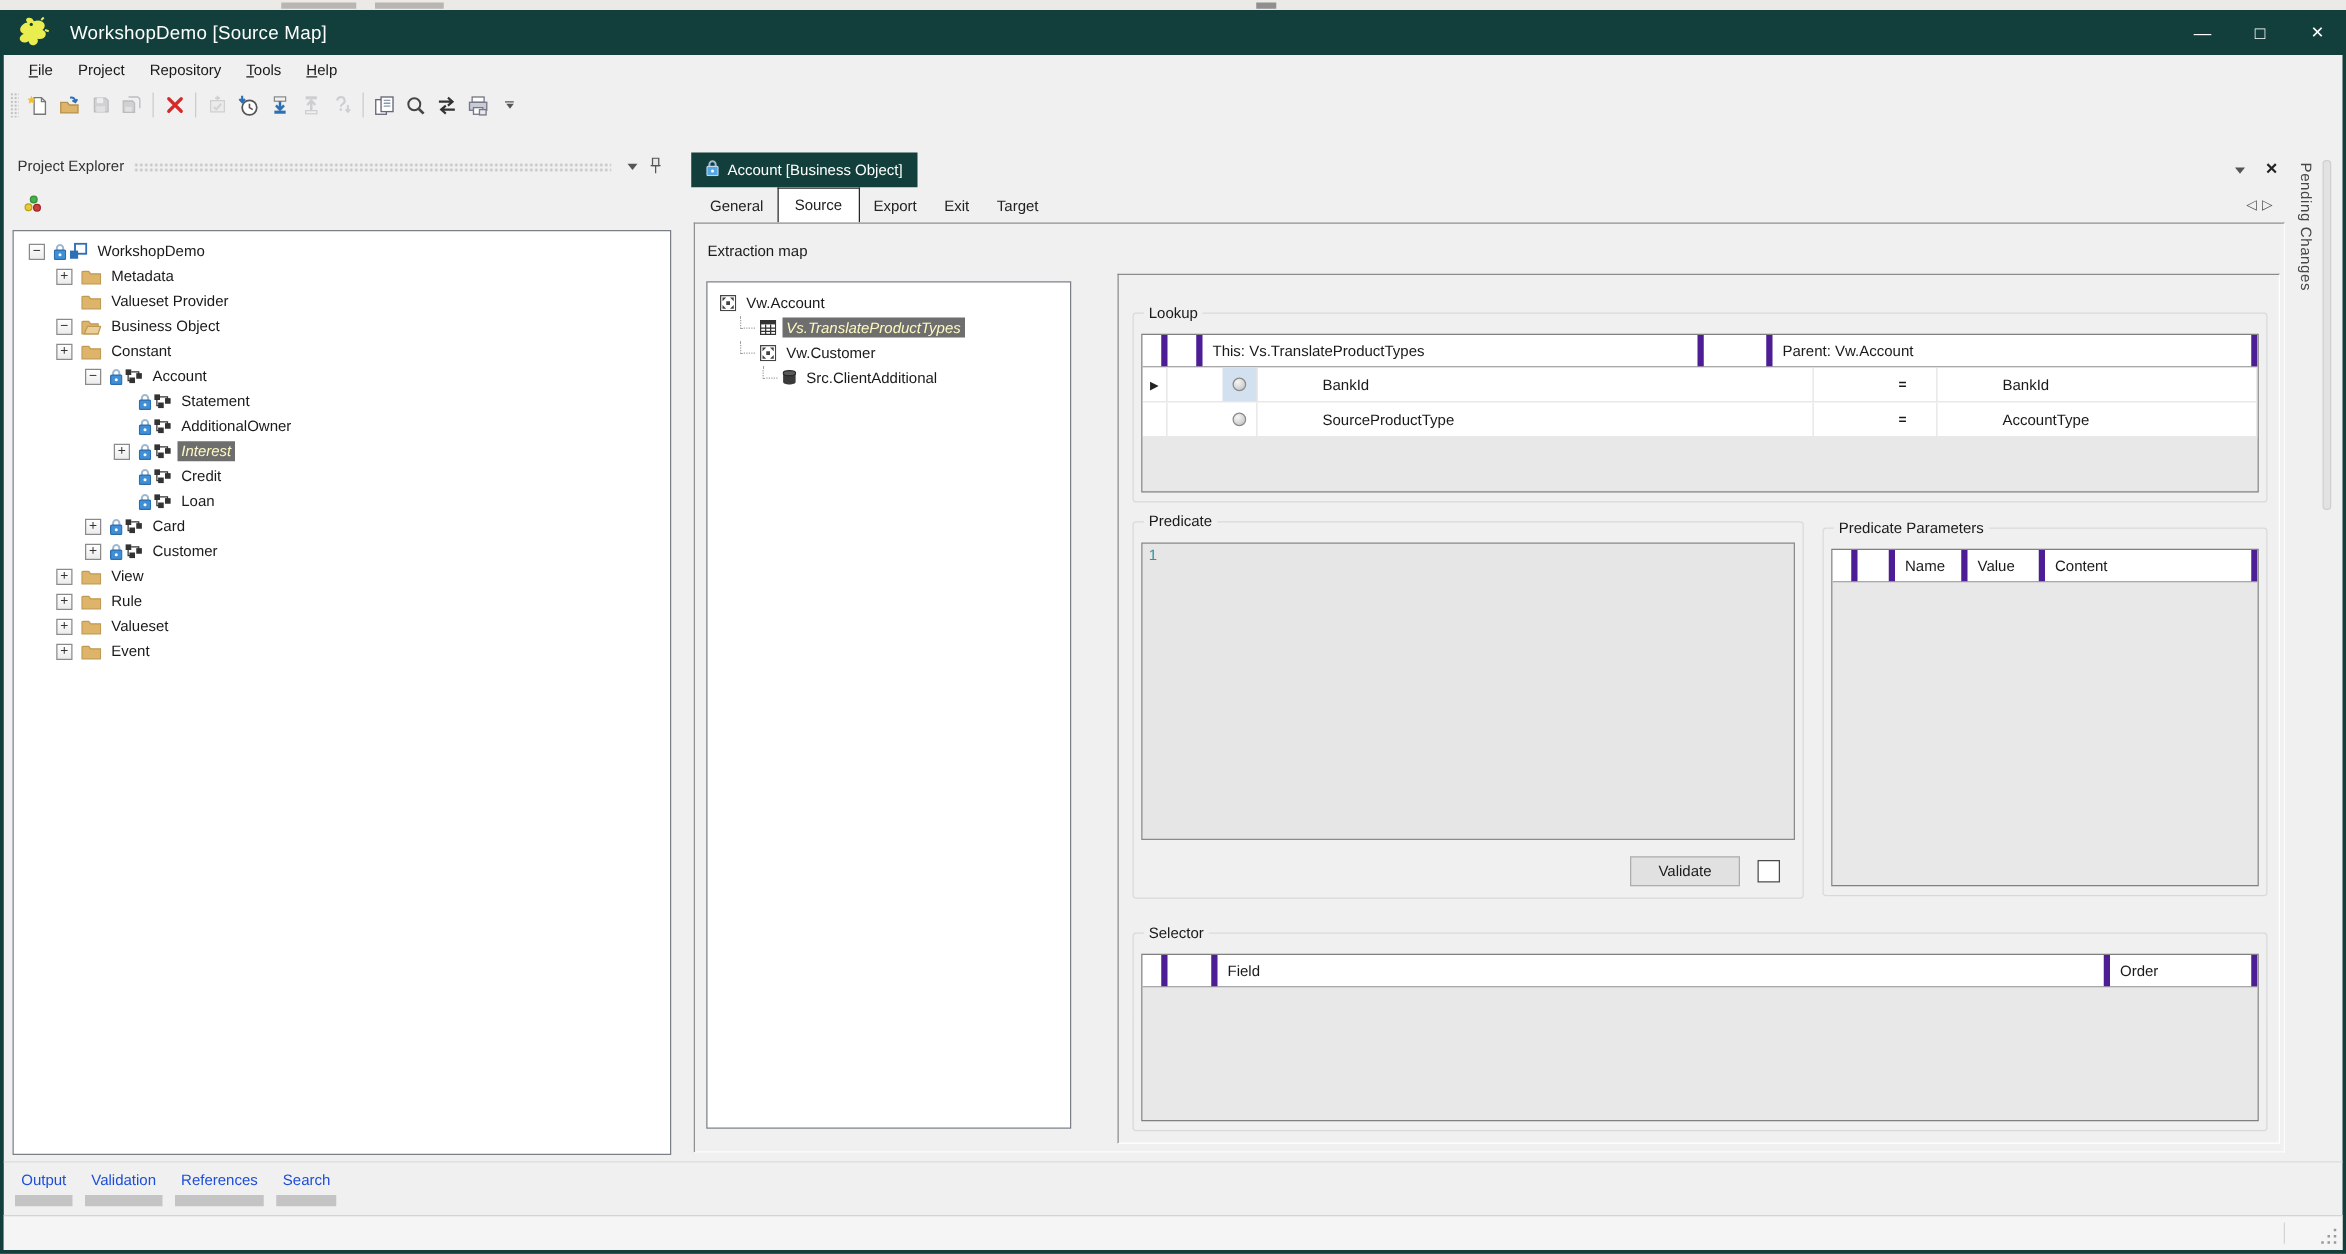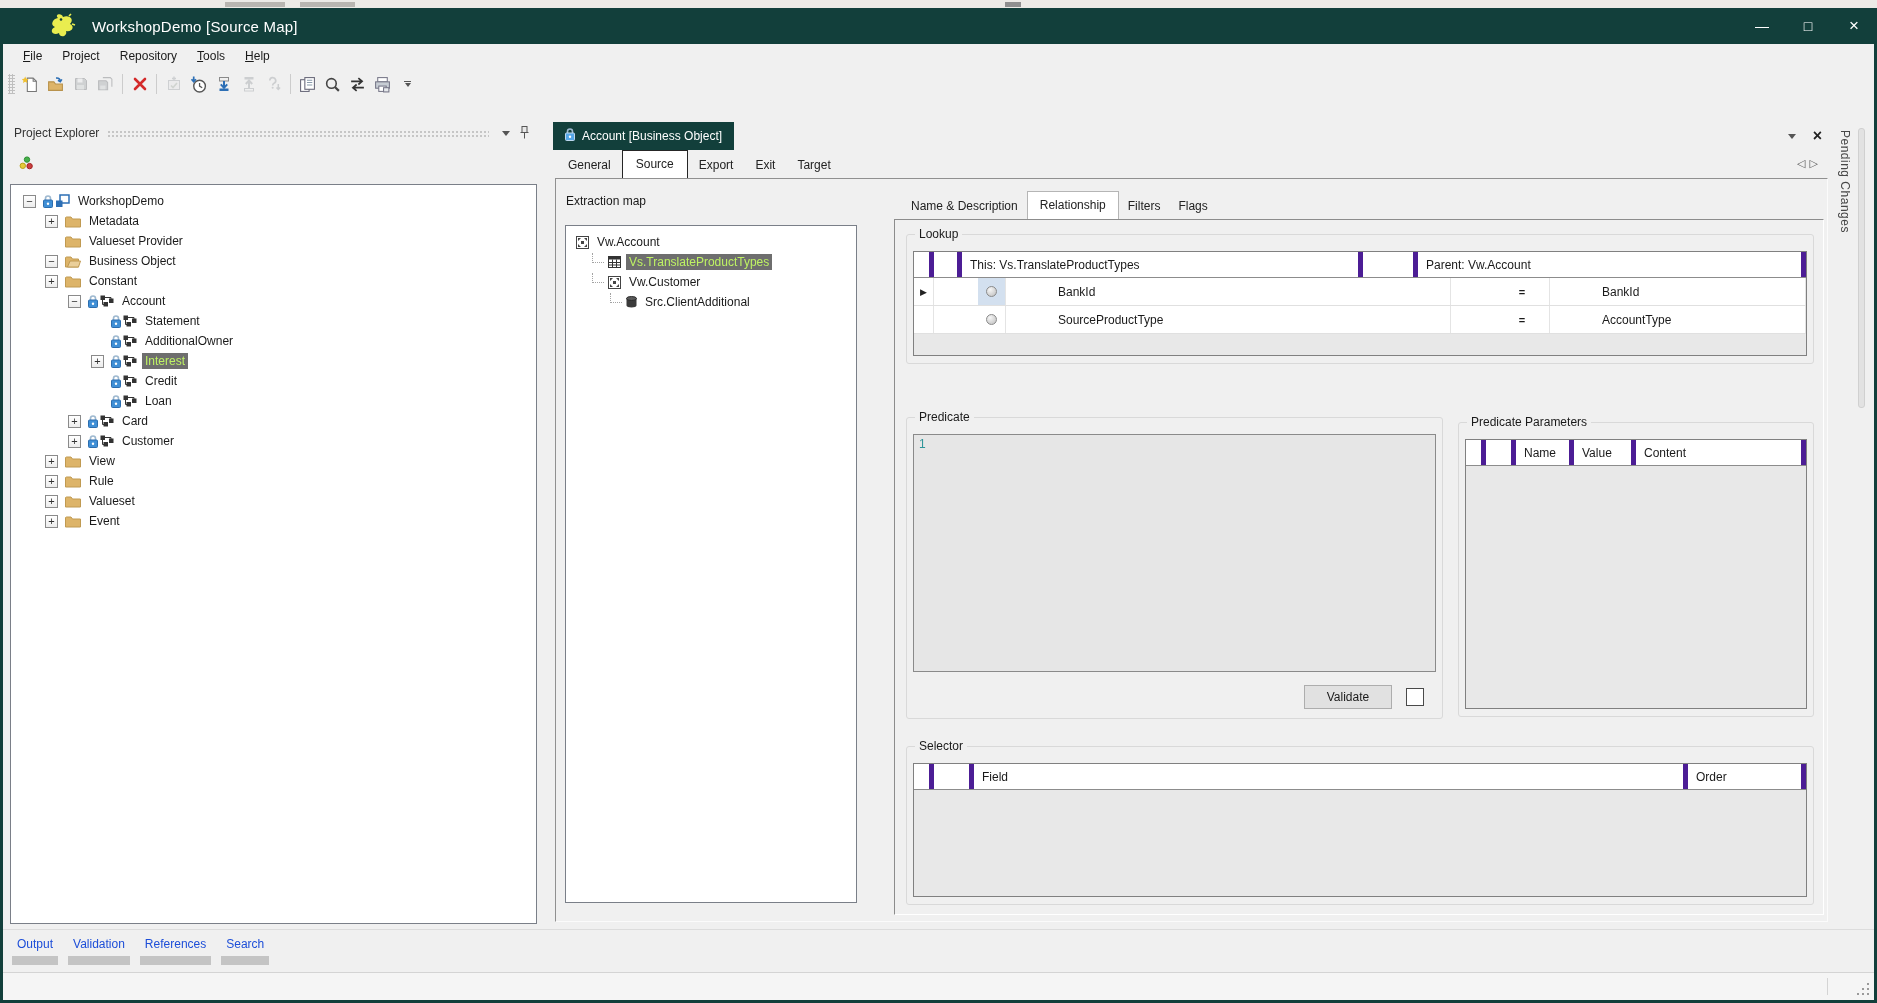--- a/index.html
+++ b/index.html
@@ -4,21 +4,21 @@
 <style>
   * { margin:0; padding:0; box-sizing:border-box; }
   body { font-family:"Liberation Sans", sans-serif; background:#444; }
   .screen { position:relative; width:1877px; height:1003px; background:#123F3B; overflow:hidden; font-size:12px; color:#1a1a1a; }
 
   
   .sliver { position:absolute; top:0; left:0; right:0; height:8px; background:#ECEAE6; }
   .sliver .frag { position:absolute; top:2px; height:5px; background:#b9b6b1; }
 
   
-  .titlebar { position:absolute; top:8px; left:0; right:0; height:36px; background:#123F3B; display:flex; align-items:center; color:#fff;padding-left:36px; }
+  .titlebar { position:absolute; top:8px; left:0; right:0; height:36px; background:#123F3B; display:flex; align-items:center; color:#fff; }
   .logo { margin-left:12px; display:flex; align-items:center; }
   .apptitle { margin-left:14px; font-size:15px; letter-spacing:.2px; }
   .wincontrols { margin-left:auto; display:flex; height:36px; }
   .wbtn { width:46px; display:flex; align-items:center; justify-content:center; font-size:14px; color:#fff; cursor:default; }
   .wbtn.close { font-size:17px; }
 
   .appbody { position:absolute; left:3px; right:3px; top:44px; bottom:3px; background:#F0F0F0; }
 
   
   .menubar { height:24px; display:flex; align-items:center; padding-left:10px; }
@@ -41,21 +41,21 @@
   .pinbtn, .ddbtn { width:18px; height:18px; display:flex; align-items:center; justify-content:center; }
   .petools { height:40px; display:flex; align-items:center; padding-left:9px; }
   .treebox { flex:1; background:#fff; border:1px solid #7A7F88; padding-top:6px; overflow:hidden; }
 
   .ti { display:flex; align-items:center; height:20px; white-space:nowrap; }
   .ti .exp { width:13px; height:13px; border:1px solid #8a8a8a; background:linear-gradient(#fff,#ececec); margin-right:7px; display:flex; align-items:center; justify-content:center; font-size:11px; line-height:10px; color:#333; flex:none; }
   .ti .exp.plus::before { content:"+"; }
   .ti .exp.minus::before { content:"\2212"; }
   .ti .spacer { width:20px; flex:none; }
   .ti .lbl { padding:1px 3px; }
-  .ti.sel .lbl { background:#6E6E6E; color:#bef264; }
+  .ti.sel .lbl { background:#6E6E6E; color:#fef9c3;font-style:italic; }
   .ico { display:inline-flex; margin-right:5px; flex:none; align-items:center; }
   .ico.lock { margin-right:2px; }
   .lv0 { padding-left:12px; } .lv1 { padding-left:34px;align-items:center; } .lv2 { padding-left:57px; } .lv3 { padding-left:80px; }
 
   
   .rightpanel { position:absolute; left:550px; top:78px; width:1277px; height:802px; }
   .doctabs { height:28px; display:flex; align-items:stretch; }
   .doctab { background:#123F3B; color:#fff; display:flex; align-items:center; gap:7px; padding:0 12px; }
   .docctrl { margin-left:auto; display:flex; align-items:center; gap:12px; padding-right:8px; color:#333; }
   .docx::before { content:"\00D7"; font-size:16px; font-weight:bold; color:#222; }
@@ -71,21 +71,21 @@
   .conn { width:12px; height:10px; border-left:1px dotted #a3a3a3; border-bottom:1px dotted #a3a3a3; margin-right:4px; margin-top:-9px; flex:none; }
   .exlv0 { padding-left:10px; } .exlv1 { padding-left:26px; } .exlv2 { padding-left:44px; }
 
   .detail-tabs { position:absolute; left:346px; top:14px; height:26px; display:flex; align-items:flex-end; }
   .dtab { padding:4px 9px 6px; color:#222; }
   .dtab.active { background:#fff; border:1px solid #b5b5b5; border-bottom:none; padding:6px 12px 8px; margin-bottom:-1px; }
   .detail-panel { position:absolute; left:338px; right:3px; top:40px; bottom:6px; background:#F0F0F0; border:1px solid #8c8c8c; border-right-color:#ffffff; border-bottom-color:#ffffff; }
 
   .grp { position:absolute; border:1px solid #D9D9D9; border-radius:3px; }
   .grp > .glabel { position:absolute; top:-8px; left:8px; background:#F0F0F0; padding:0 4px; }
-  .grp-lookup { left:11px; right:9px; top:14px; height:130px; }
+  .grp-lookup { left:11px; right:9px; top:30px; height:152px; }
   .grp-predicate { left:11px; top:197px; width:537px; height:302px; }
   .grp-params { left:563px; right:9px; top:202px; height:295px; }
   .grp-selector { left:11px; right:9px; top:526px; height:159px; }
 
   .dgrid { position:absolute; left:6px; right:6px; top:16px; bottom:7px; border:1px solid #808080; background:#E8E8E8; display:flex; flex-direction:column; overflow:hidden; }
   .dg-head { display:flex; height:26px; background:#fff; border-bottom:1px solid #8c8c8c; flex:none; }
   .dg-head .hc { border-right:5px solid #4c1d95; display:flex; align-items:center; padding-left:8px; }
   .dg-row { display:flex; height:28px; background:#fff; border-bottom:1px solid #E0E0E0; flex:none;gap:44px; }
   .dg-row .c { border-right:1px solid #E4E4E4; display:flex; align-items:center; padding-left:8px; }
   .dg-fill { flex:1; background:#E8E8E8; }
@@ -602,26 +602,20 @@
               <span class="ico">
                   <svg width="11" height="12" viewBox="0 0 11 12">
                     <path d="M0.5 2.5 V9.5 C0.5 10.6 2.7 11.5 5.5 11.5 C8.3 11.5 10.5 10.6 10.5 9.5 V2.5" fill="#3a3a3a"></path>
                     <ellipse cx="5.5" cy="2.5" rx="5" ry="2" fill="#5a5a5a" stroke="#2a2a2a"></ellipse>
                   </svg>
                 </span>
               <span class="lbl">Src.ClientAdditional</span>
             </div>
           </div>
 
-          <div class="detail-tabs">
-            <span class="dtab">Name &amp; Description</span>
-            <span class="dtab active">Relationship</span>
-            <span class="dtab">Filters</span>
-            <span class="dtab">Flags</span>
-          </div>
 
           <div class="detail-panel">
 
             <div class="grp grp-lookup">
               <span class="glabel">Lookup</span>
               <div class="dgrid">
                 <div class="dg-head">
                   <span class="hc w20"></span>
                   <span class="hc w28"></span>
                   <span class="hc" style="width:401px">This: Vs.TranslateProductTypes</span>

